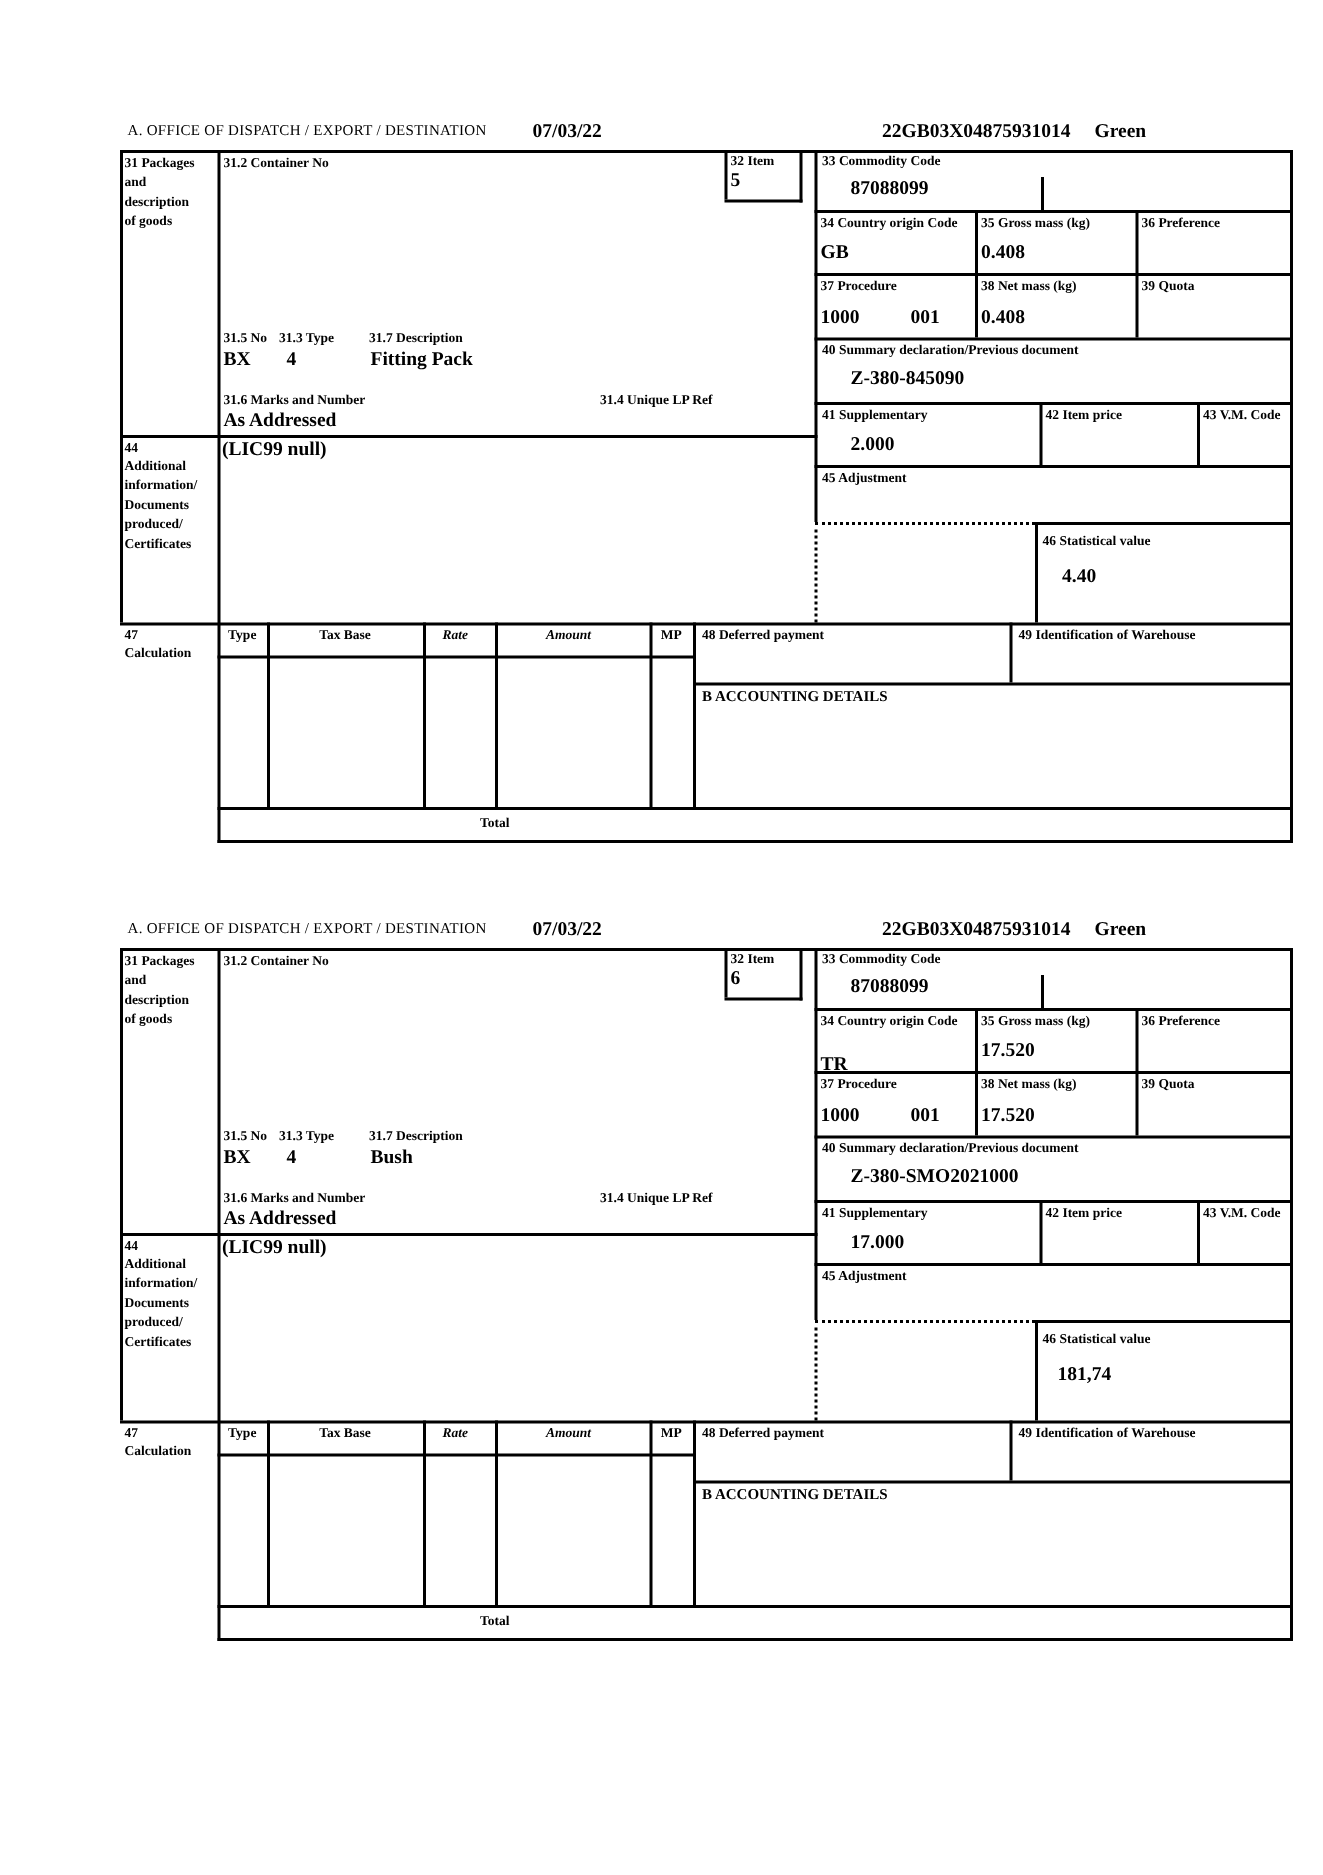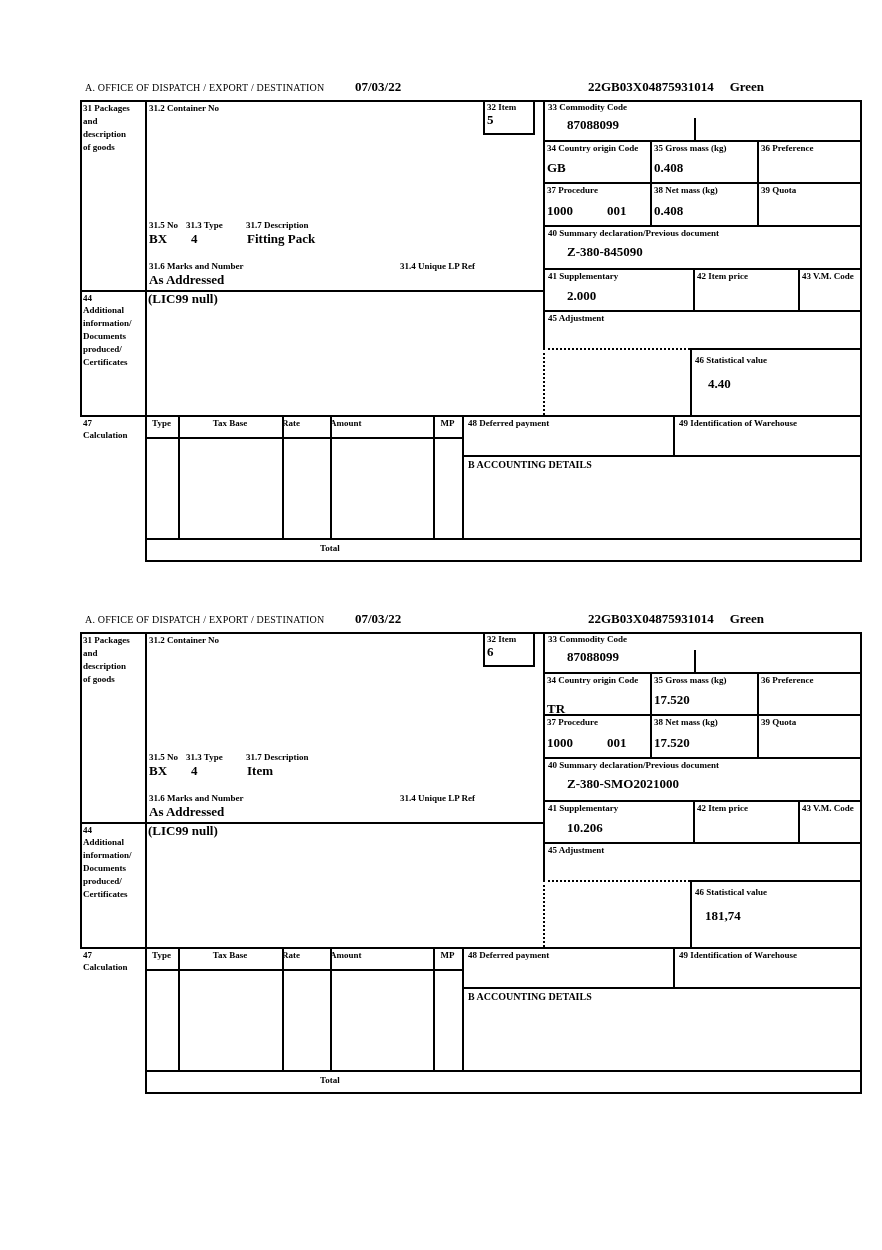--- a/index.html
+++ b/index.html
@@ -9,21 +9,21 @@
   .hl{position:absolute;height:2px;background:#000;}
   .vl{position:absolute;width:2px;background:#000;}
   .dh{position:absolute;height:0;border-top:2px dotted #000;}
   .dv{position:absolute;width:0;border-left:2px dotted #000;}
   .lbl{position:absolute;font-size:9px;font-weight:bold;line-height:1.1;white-space:nowrap;}
   .val{position:absolute;font-size:13px;font-weight:bold;line-height:1.05;white-space:nowrap;}
   .hdrA{position:absolute;font-size:10px;font-weight:normal;letter-spacing:0.2px;white-space:nowrap;}
   .hdrV{position:absolute;font-size:13px;font-weight:bold;white-space:nowrap;}
   .cell{position:absolute;font-size:9px;font-weight:bold;line-height:1.1;}
   .ctr{text-align:center;}
-  .rgt{text-align:left;padding-right:3px;box-sizing:border-box;}
+  .rgt{text-align:center;padding-right:3px;box-sizing:border-box;font-style:italic;}
   .mrn-gap{margin-left:16px;}
 </style>
 </head>
 <body>
 
 <div class="form" style="top:78px;">
 
   <div class="hdrA" style="left:5px;top:4px;">A.  OFFICE OF DISPATCH / EXPORT / DESTINATION</div>
   <div class="hdrV" style="left:275px;top:1px;">07/03/22</div>
   <div class="hdrV" style="left:508px;top:1px;"><span>22GB03X04875931014</span><span class="mrn-gap">Green</span></div>
@@ -202,34 +202,34 @@
   <div class="val" style="left:467px;top:126px;">1000</div>
   <div class="val" style="left:527px;top:126px;">001</div>
   <div class="lbl" style="left:574px;top:108px;">38 Net mass (kg)</div>
   <div class="val" style="left:574px;top:126px;">17.520</div>
   <div class="lbl" style="left:681px;top:108px;">39 Quota</div>
 
   <div class="lbl" style="left:468px;top:151px;">40 Summary declaration/Previous document</div>
   <div class="val" style="left:487px;top:167px;">Z-380-SMO2021000</div>
 
   <div class="lbl" style="left:468px;top:194px;">41 Supplementary</div>
-  <div class="val" style="left:487px;top:211px;">10.206</div>
+  <div class="val" style="left:487px;top:211px;">17.000</div>
   <div class="lbl" style="left:617px;top:194px;">42 Item price</div>
   <div class="lbl" style="left:722px;top:194px;">43 V.M. Code</div>
 
   <div class="lbl" style="left:468px;top:236px;">45 Adjustment</div>
   <div class="lbl" style="left:615px;top:278px;">46 Statistical value</div>
   <div class="val" style="left:625px;top:299px;">181,74</div>
 
   <div class="lbl" style="left:69px;top:143px;">31.5 No</div>
   <div class="lbl" style="left:106px;top:143px;">31.3 Type</div>
   <div class="lbl" style="left:166px;top:143px;">31.7 Description</div>
   <div class="val" style="left:69px;top:154px;">BX</div>
   <div class="val" style="left:111px;top:154px;">4</div>
-  <div class="val" style="left:167px;top:154px;">Item</div>
+  <div class="val" style="left:167px;top:154px;">Bush</div>
 
   <div class="lbl" style="left:69px;top:184px;">31.6 Marks and Number</div>
   <div class="lbl" style="left:320px;top:184px;">31.4 Unique LP Ref</div>
   <div class="val" style="left:69px;top:195px;">As Addressed</div>
 
   <div class="lbl" style="left:3px;top:216px;">44</div>
   <div class="lbl" style="left:3px;top:228px;">Additional</div>
   <div class="lbl" style="left:3px;top:241px;">information/</div>
   <div class="lbl" style="left:3px;top:254px;">Documents</div>
   <div class="lbl" style="left:3px;top:267px;">produced/</div>

